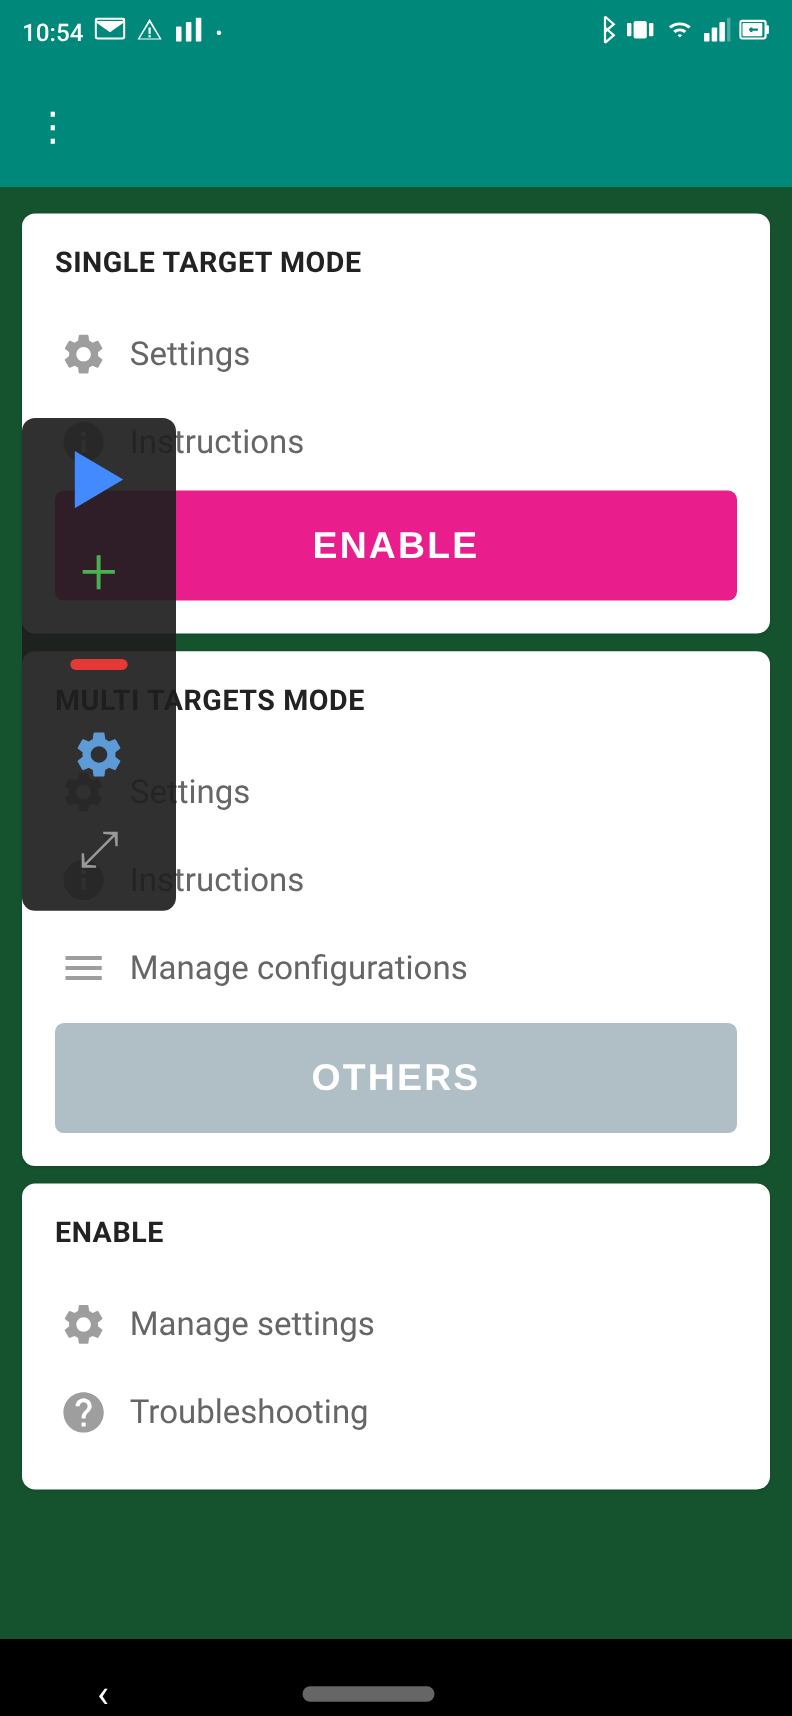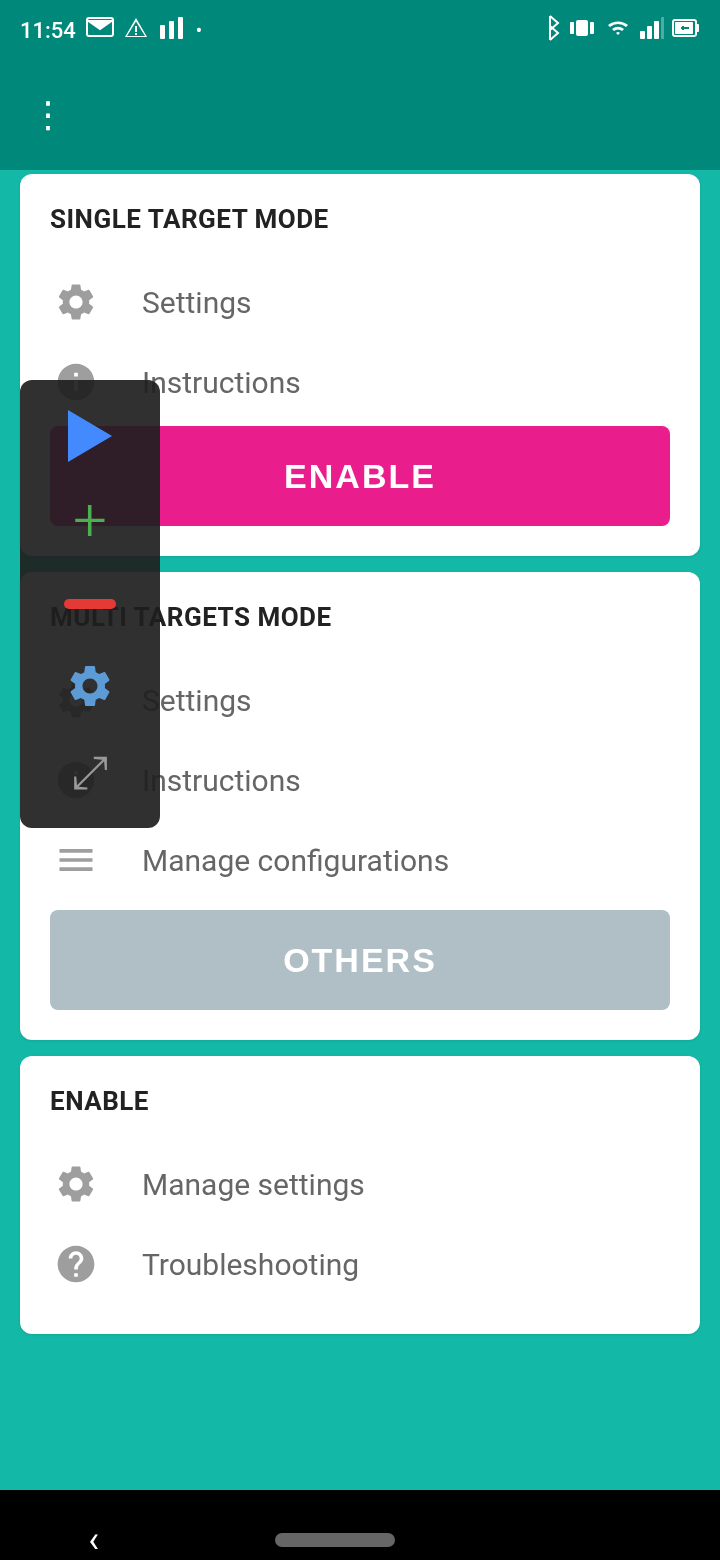--- a/index.html
+++ b/index.html
@@ -56,22 +56,22 @@
     }
     .more-icon {
       font-size: 36px;
       color: white;
       cursor: pointer;
       letter-spacing: 1px;
     }
 
     
     .content {
-      padding: 4px 20px;
-      background: #14b8a6;
+      padding: 24px 20px;
+      background: #14532d;
       min-height: 1320px;
     }
 
     
     .card {
       background: white;
       border-radius: 12px;
       padding: 30px 30px;
       margin-bottom: 16px;
       box-shadow: 0 1px 3px rgba(0,0,0,0.1);
@@ -81,21 +81,21 @@
       font-size: 26px;
       font-weight: 700;
       color: #222;
       margin-bottom: 28px;
       letter-spacing: 0.5px;
     }
 
     .menu-item {
       display: flex;
       align-items: center;
-      gap: 40px;
+      gap: 16px;
       padding: 14px 0;
       cursor: pointer;
     }
     .menu-item-icon {
       width: 52px;
       height: 52px;
       display: flex;
       align-items: center;
       justify-content: center;
       flex-shrink: 0;
@@ -227,21 +227,21 @@
       height: 14px;
       background: #666;
       border-radius: 7px;
     }
   </style>
 </head>
 <body>
 
 <div class="status-bar">
   <div class="status-left">
-    <span>11:54</span>
+    <span>10:54</span>
     <span>
       <svg width="28" height="22" viewBox="0 0 28 22" fill="white">
           <rect x="1" y="1" width="26" height="18" rx="2" stroke="white" stroke-width="2" fill="none"></rect>
           <path d="M1 3l13 9 13-9" stroke="white" stroke-width="2"></path>
         </svg>
     </span>
     <span>
       <svg width="24" height="24" viewBox="0 0 24 24" fill="white">
           <path d="M12 2L1 21h22L12 2zm0 3.5L21 20H3L12 5.5z"></path>
           <rect x="11" y="10" width="2" height="6" fill="white"></rect>

